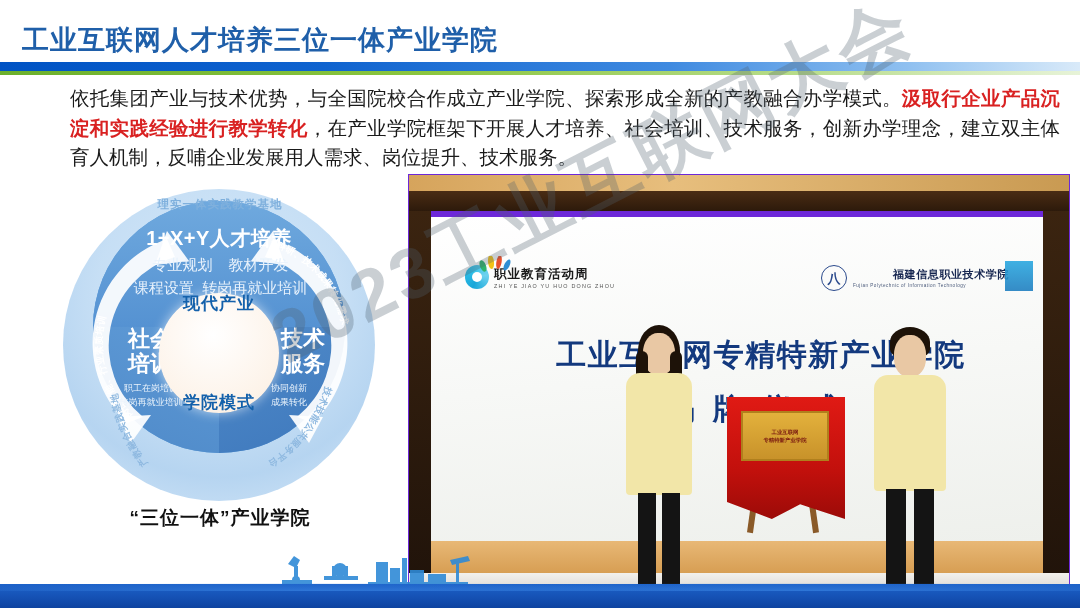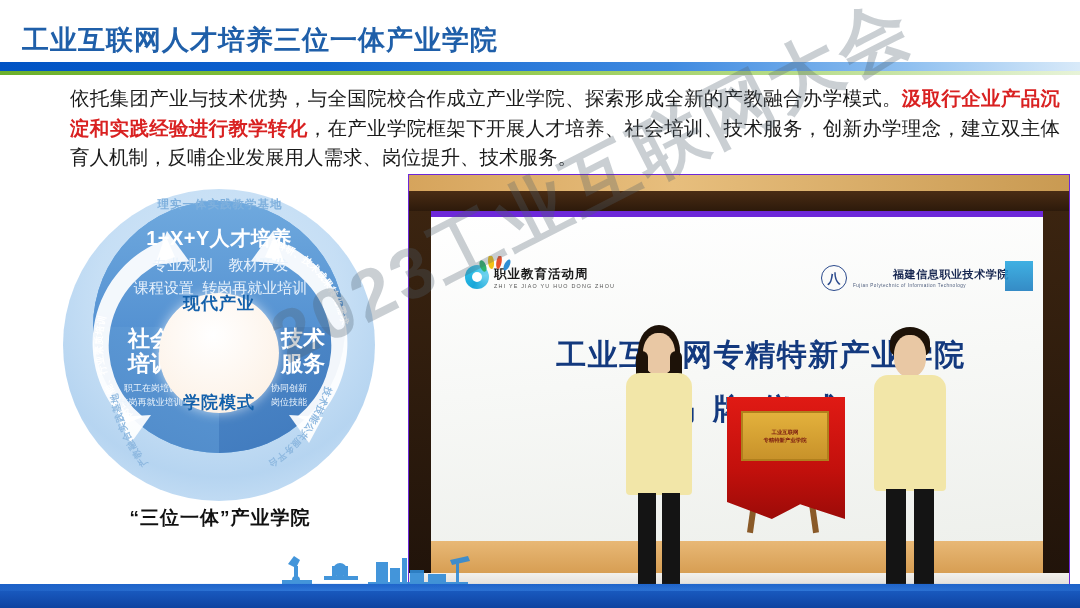--- a/index.html
+++ b/index.html
@@ -225,21 +225,21 @@
       <div>职工在岗培训</div>
       <div>转岗再就业培训</div>
     </div>
 
     <div class="dg-r-title">
       <div>技术</div>
       <div>服务</div>
     </div>
     <div class="dg-r-sub">
       <div>协同创新</div>
-      <div>岗位技能</div>
+      <div>成果转化</div>
     </div>
 
     <div class="dg-core">
       <span>现代产业</span>
       <span>学院模式</span>
     </div>
   </div>
 
   <div class="dg-caption">“三位一体”产业学院</div>
 

